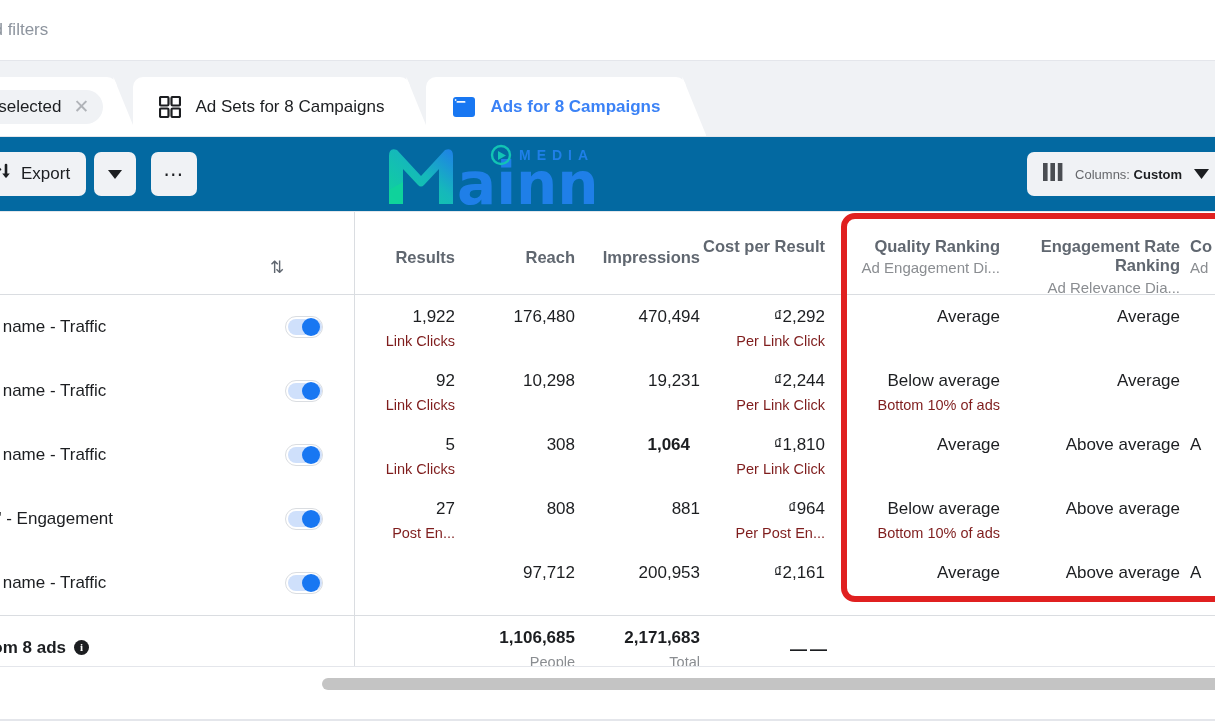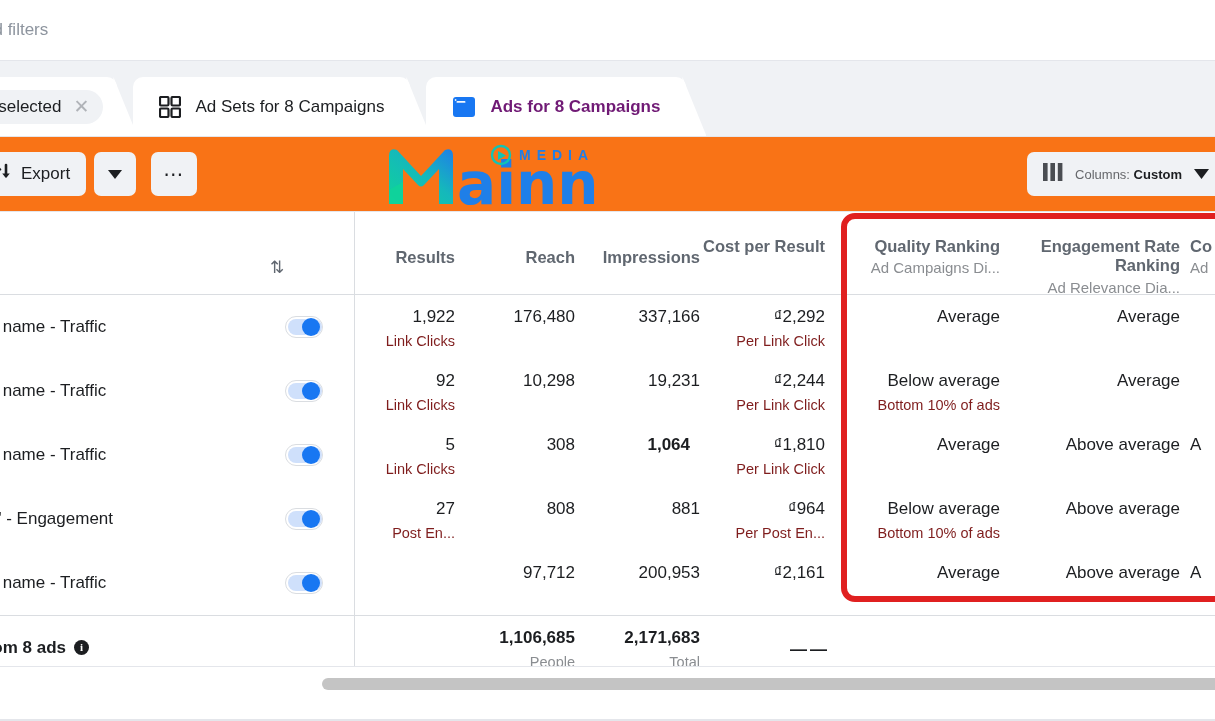--- a/index.html
+++ b/index.html
@@ -45,28 +45,28 @@
     display:flex; align-items:center; gap:12px;
     background:#f0f2f5; border-radius:18px;
     padding:7px 14px 7px 18px; font-size:17px; color:#1c1e21;
   }
   .chip-x {
     font-size:19px; color:#b0b3b8; line-height:1; cursor:pointer;
     font-family:"Liberation Sans", sans-serif;
   }
   .tab-icon { margin-right:14px; display:flex; align-items:center; }
   .tab.active { z-index:3; }
-  .tab.active .tab-label { color:#701a75; font-weight:bold; }
+  .tab.active .tab-label { color:#3b82f6; font-weight:bold; }
   .tab.inactive { z-index:2; }
   .tab-label { font-size:17px; }
 
   
   .toolbar {
     position:absolute; left:0; top:137px; width:1215px; height:75px;
-    background:#f97316; border-bottom:1px solid #e4e6eb;
+    background:#0369a1; border-bottom:1px solid #e4e6eb;
     display:flex; align-items:center;
   }
   .btn-grey {
     background:#f0f2f5; border-radius:7px; height:44px;
     display:flex; align-items:center; justify-content:center;
     color:#1c1e21; font-size:17px;
   }
   .export-btn { padding:0 16px 0 8px; gap:9px; margin-left:-14px; }
   .caret-btn { width:42px; margin-left:8px; }
   .dots-btn { width:46px; margin-left:15px; font-size:20px; letter-spacing:2px; color:#1c1e21; }
@@ -274,21 +274,21 @@
       <div class="vline" style="left:354px; height:83px;"></div>
       <span class="sorticon">⇅</span>
 
       <div class="hcell" style="left:305px;  top:36px; width:150px;"><span>Results</span></div>
       <div class="hcell" style="left:425px;  top:36px; width:150px;"><span>Reach</span></div>
       <div class="hcell" style="left:530px;  top:36px; width:170px;"><span>Impressions</span></div>
       <div class="hcell" style="left:680px;  top:25px; width:145px;"><span>Cost per Result</span></div>
 
       <div class="hcell" style="left:855px; top:25px; width:145px; text-align:right;">
         <span>Quality Ranking</span>
-        <span class="hsub">Ad Campaigns Di...</span>
+        <span class="hsub">Ad Engagement Di...</span>
       </div>
       <div class="hcell" style="left:1010px; top:25px; width:170px; text-align:right;">
         <span>Engagement Rate Ranking</span>
         <span class="hsub">Ad Relevance Dia...</span>
       </div>
       <div class="hcell" style="left:1190px; top:25px; width:70px; text-align:left;">
         <span>Co</span>
         <span class="hsub">Ad </span>
       </div>
     </div>
@@ -297,21 +297,21 @@
       <div class="vline" style="left:354px; height:64px;"></div>
       <span class="rname">ult name - Traffic</span>
       <span class="toggle">
           <span class="track"></span>
           <span class="knob"></span>
         </span>
       <div class="cell" style="left:305px; width:150px;">
         <span>1,922</span><span class="csub">Link Clicks</span>
       </div>
       <div class="cell" style="left:425px; width:150px;"><span>176,480</span></div>
-      <div class="cell" style="left:530px; width:170px;"><span>337,166</span></div>
+      <div class="cell" style="left:530px; width:170px;"><span>470,494</span></div>
       <div class="cell" style="left:680px; width:145px;">
         <span>₫2,292</span><span class="csub">Per Link Click</span>
       </div>
       <div class="cell" style="left:855px; width:145px;">
         <span>Average</span><span class="csub"></span>
       </div>
       <div class="cell" style="left:1010px; width:170px;">
         <span>Average</span><span class="csub"></span>
       </div>
       <div class="cell" style="left:1190px; width:60px; text-align:left;"><span></span></div>

